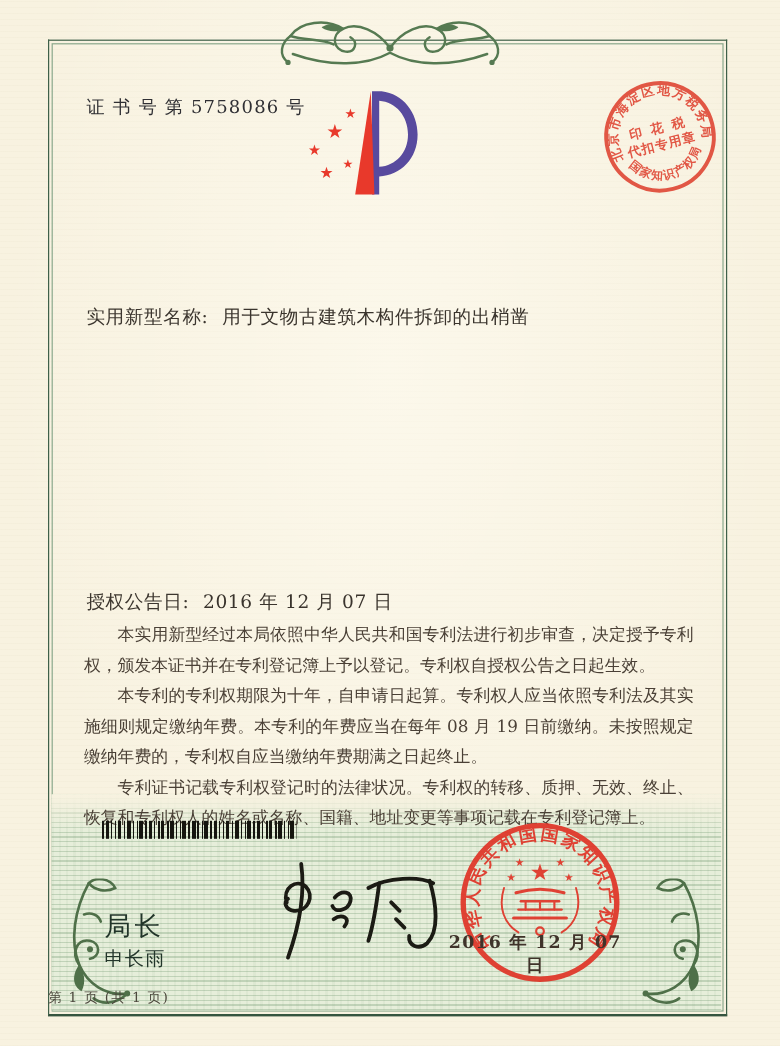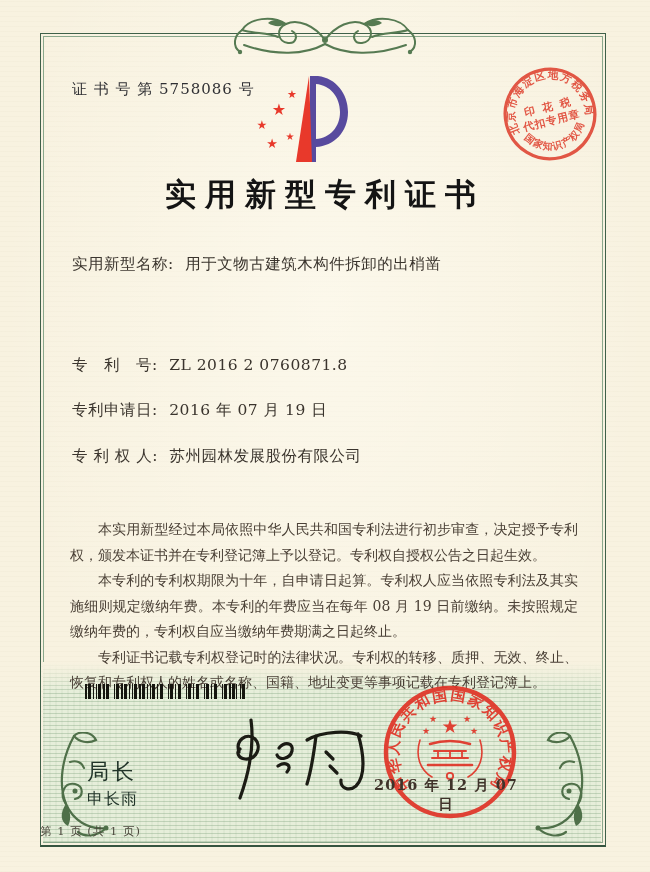--- a/index.html
+++ b/index.html
@@ -149,37 +149,28 @@
     <text font-size="11.5" fill="#e04a38" font-weight="bold" letter-spacing="1.5">
       <textPath href="#taxTop" startOffset="50%" text-anchor="middle">北京市海淀区地方税务局</textPath>
     </text>
     <text x="60" y="56" font-size="11.5" fill="#e04a38" font-weight="bold" text-anchor="middle" letter-spacing="2">印 花 税</text>
     <text x="60" y="71" font-size="11.5" fill="#e04a38" font-weight="bold" text-anchor="middle" letter-spacing="1">代扣专用章</text>
     <text font-size="10.5" fill="#e04a38" font-weight="bold" letter-spacing="1">
       <textPath href="#taxBot" startOffset="50%" text-anchor="middle">国家知识产权局</textPath>
     </text>
   </svg>
 
-  <div class="title">实用新型专利证书</div>
 
   <div class="field" style="top:254px">
     <span class="lbl">实用新型名称:</span>
     <span class="val">用于文物古建筑木构件拆卸的出梢凿</span>
   </div>
-  <div class="field" style="top:355px">
-    <span class="lbl">专　利　号:</span>
-    <span class="val">ZL 2016 2 0760871.8</span>
-  </div>
-  <div class="field" style="top:400px">
-    <span class="lbl">专利申请日:</span>
-    <span class="val">2016 年 07 月 19 日</span>
-  </div>
-  <div class="field" style="top:446px">
-    <span class="lbl">专 利 权 人:</span>
-    <span class="val">苏州园林发展股份有限公司</span>
+  <div class="field" style="top:492px">
+    <span class="lbl">授权公告日:</span>
+    <span class="val">2016 年 12 月 07 日</span>
   </div>
 
   <div class="body-text">
     <p>本实用新型经过本局依照中华人民共和国专利法进行初步审查，决定授予专利权，颁发本证书并在专利登记簿上予以登记。专利权自授权公告之日起生效。</p>
     <p>本专利的专利权期限为十年，自申请日起算。专利权人应当依照专利法及其实施细则规定缴纳年费。本专利的年费应当在每年 08 月 19 日前缴纳。未按照规定缴纳年费的，专利权自应当缴纳年费期满之日起终止。</p>
     <p>专利证书记载专利权登记时的法律状况。专利权的转移、质押、无效、终止、恢复和专利权人的姓名或名称、国籍、地址变更等事项记载在专利登记簿上。</p>
   </div>
 
   <div class="barcode"></div>
 

